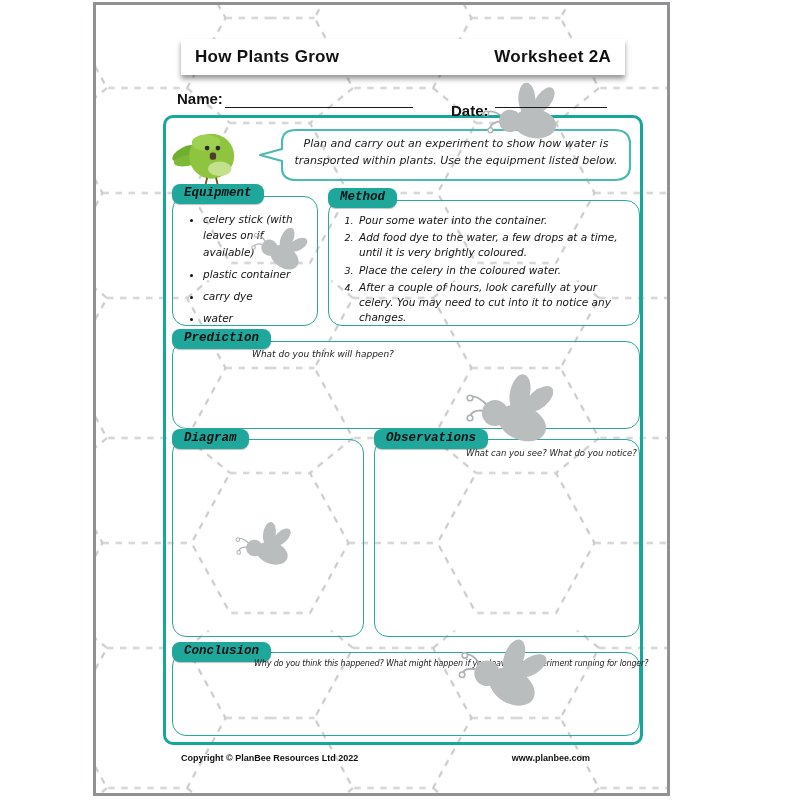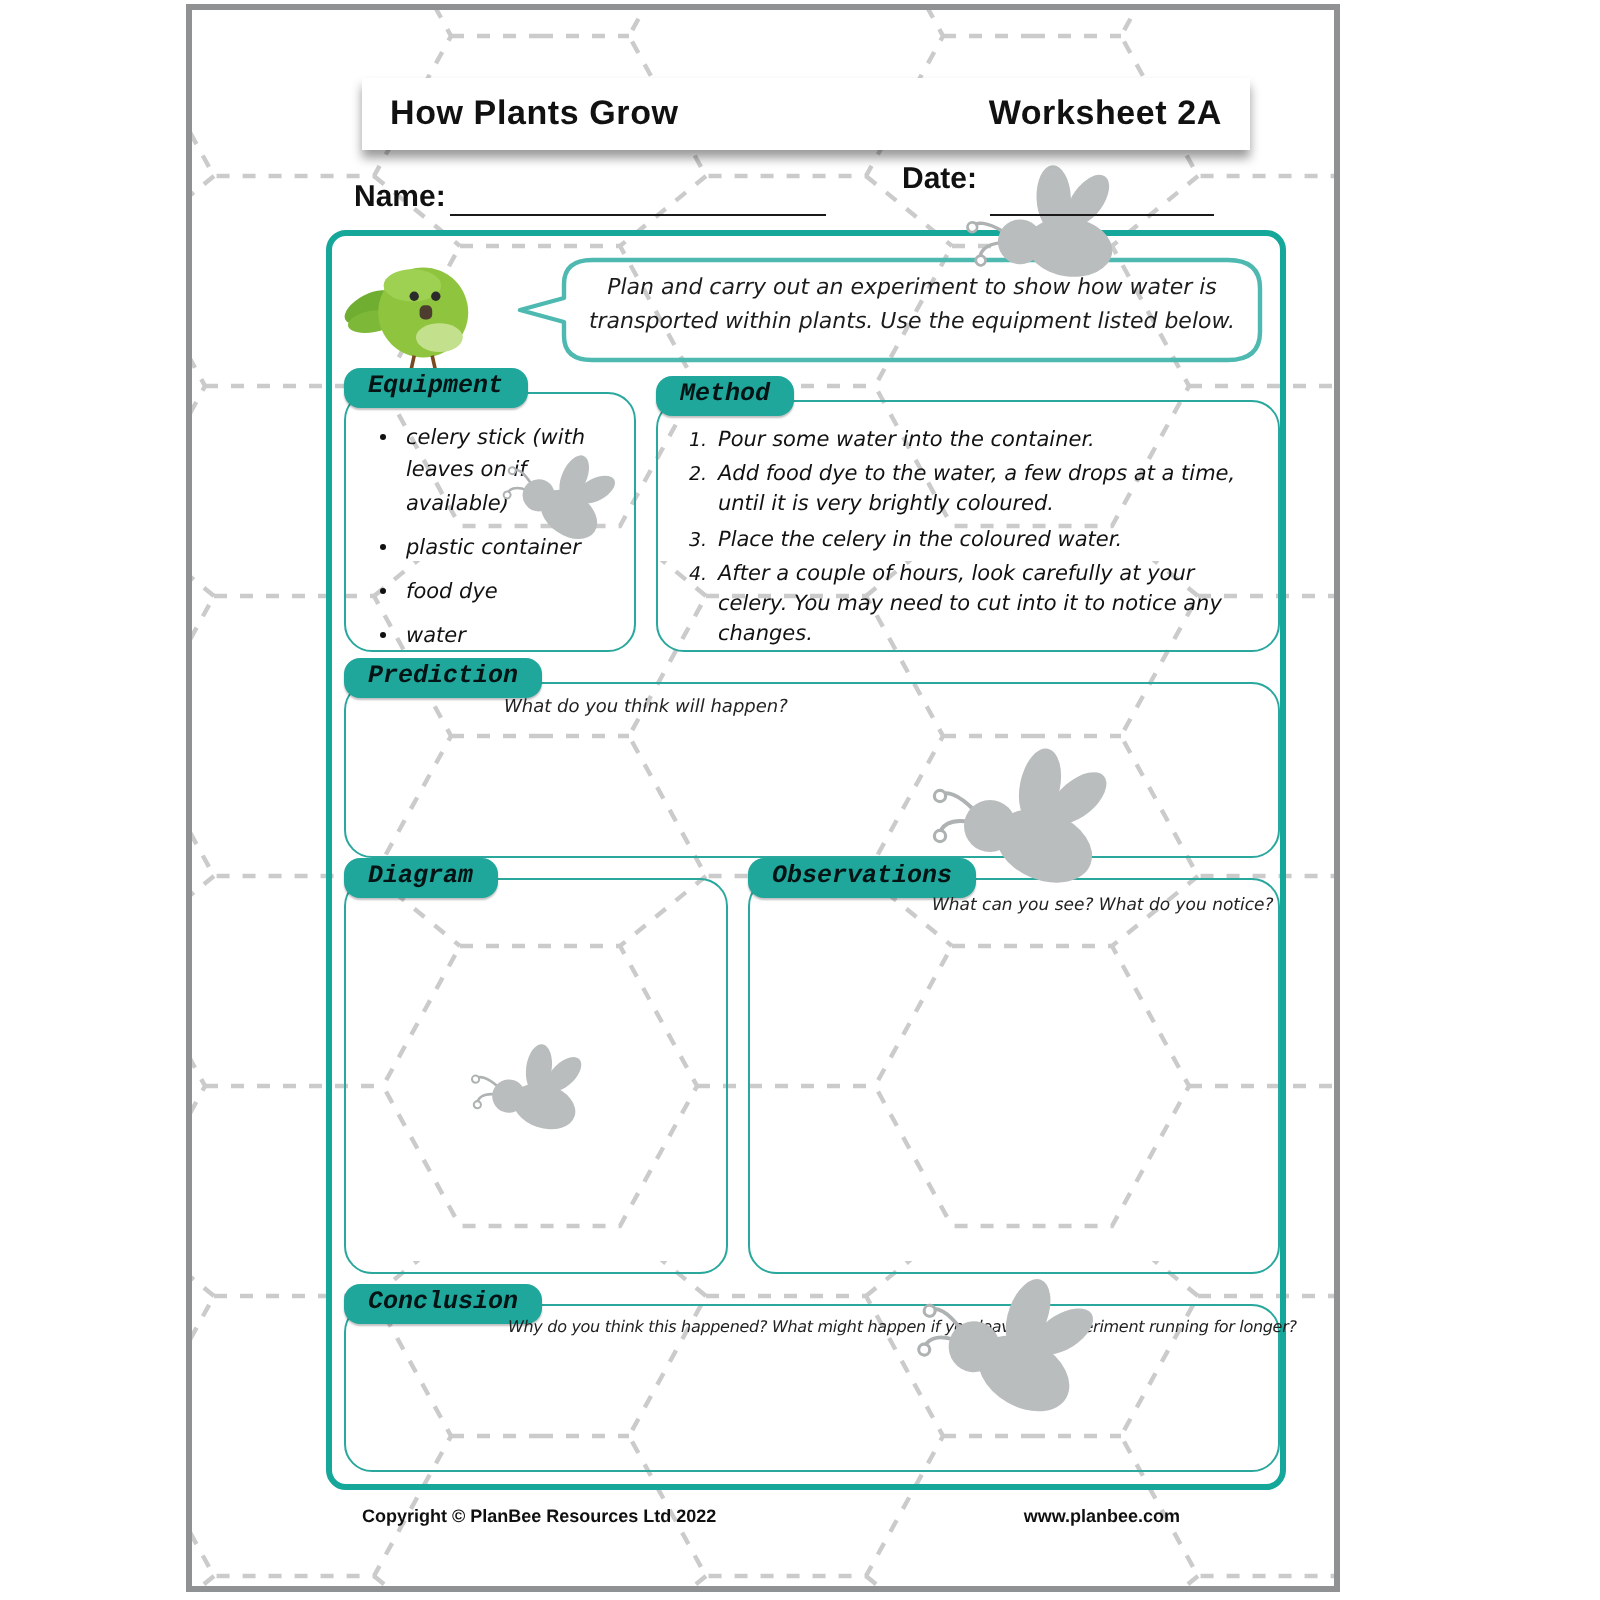--- a/index.html
+++ b/index.html
@@ -109,21 +109,21 @@
     <rect x="0" y="0" width="100%" height="100%" fill="url(#hexpat)"></rect>
   </svg>
 
   <div class="title-box">
     <span class="title-text">How Plants Grow</span>
     <span class="title-text">Worksheet 2A</span>
   </div>
 
   <span class="field-label" style="left:81px;top:85px;">Name:</span>
   <div class="write-line" style="left:129px;top:102px;width:188px;"></div>
-  <span class="field-label" style="left:355px;top:76px;">Date:</span>
+  <span class="field-label" style="left:355px;top:97px;">Date:</span>
   <div class="write-line" style="left:399px;top:102px;width:112px;"></div>
 
   <svg class="bee" style="left:387px;top:74px;width:86px;transform:rotate(-14deg);" viewBox="0 0 100 80">
       <use href="#bee-shape"></use>
     </svg>
   <svg class="bee" style="left:155px;top:218px;width:62px;transform:rotate(12deg);" viewBox="0 0 100 80">
       <use href="#bee-shape"></use>
     </svg>
   <svg class="bee" style="left:369px;top:364px;width:100px;" viewBox="0 0 100 80">
       <use href="#bee-shape"></use>
@@ -154,21 +154,21 @@
       <path d="M42,4 L360,4 Q376,4 376,18 L376,40 Q376,54 360,54 L42,54 Q28,54 28,42 L28,35 L6,29 L28,23 L28,16 Q28,4 42,4 Z" fill="none" stroke="#4db9b0" stroke-width="2.2" stroke-linejoin="round"></path>
     </svg>
     <div class="bubble-text hand">Plan and carry out an experiment to show how water is transported within plants. Use the equipment listed below.</div>
 
     <span class="pill" style="left:6px;top:66px;">Equipment</span>
     <div class="tbox" style="left:6px;top:78px;width:146px;height:130px;">
       <ul class="eq-list">
 
       <li>celery stick (with leaves on if available)</li>
           <li>plastic container</li>
-          <li>food dye</li>
+          <li>carry dye</li>
           <li>water</li>
         </ul>
     </div>
 
     <span class="pill" style="left:162px;top:70px;">Method</span>
     <div class="tbox" style="left:162px;top:82px;width:312px;height:126px;">
       <ol class="step-list">
 
           <li>
             <span class="num">1.</span>

